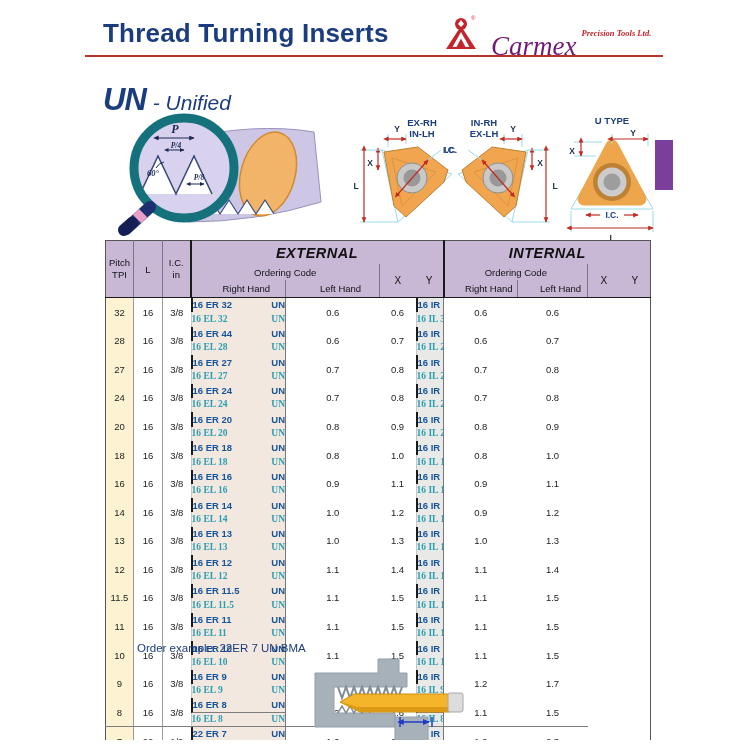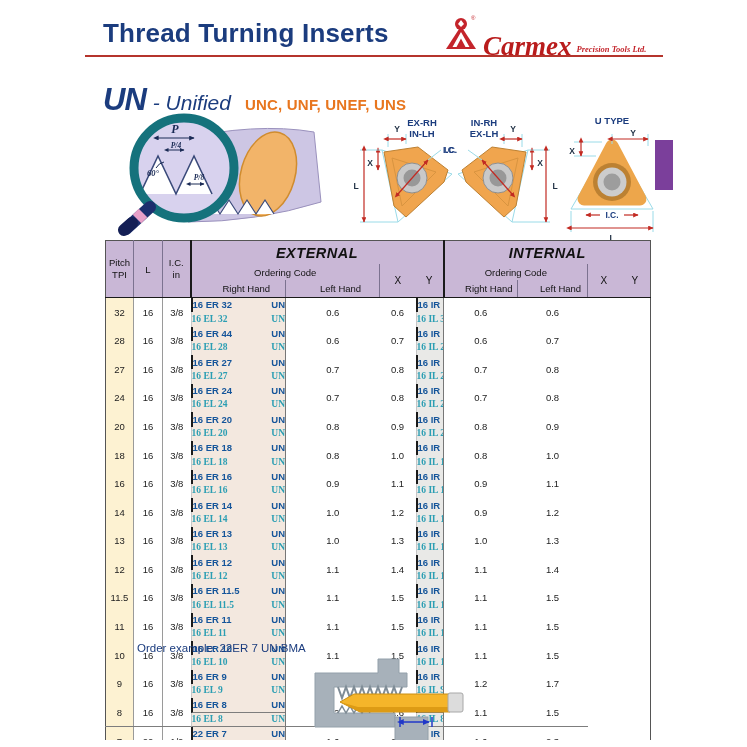--- a/index.html
+++ b/index.html
@@ -1,24 +1,24 @@
 <!DOCTYPE html>
 <html><head>
 <meta charset="utf-8">
 <style>
   html,body{margin:0;padding:0;background:#fff;}
   .page{position:relative;width:747px;height:740px;background:#fff;overflow:hidden;
         font-family:"Liberation Sans",sans-serif;}
   
   .title{position:absolute;left:103px;top:18px;font-size:26px;font-weight:bold;color:#1b3c7e;letter-spacing:0.2px;}
   .logo{position:absolute;left:443px;top:14px;display:flex;align-items:flex-end;}
-  .logo-word{font-family:"Liberation Serif",serif;font-style:italic;font-weight:bold;
-             font-size:27px;color:#b91c1c;line-height:0.9;margin-left:4px;}
+  .logo-word{font-family:"Liberation Serif",serif;font-style:italic;font-weight:normal;
+             font-size:27px;color:#701a75;line-height:0.9;margin-left:12px;}
   .logo-sub{font-family:"Liberation Serif",serif;font-style:italic;font-weight:bold;
-            font-size:8.5px;color:#c4242b;margin-left:5px;margin-bottom:4px;white-space:nowrap;}
+            font-size:8.5px;color:#c4242b;margin-left:5px;margin-bottom:20px;white-space:nowrap;}
   .red-rule{position:absolute;left:85px;top:55px;width:578px;height:2px;background:#b5342c;}
   
   .series{position:absolute;left:103px;top:82px;display:flex;align-items:baseline;color:#1b3c7e;}
   .series-un{font-size:31px;font-weight:bold;font-style:italic;letter-spacing:-1px;}
   .series-dash{font-size:21px;font-style:italic;margin-left:7px;}
   .series-sub{font-size:15px;font-weight:bold;color:#e8761e;margin-left:14px;letter-spacing:0.2px;}
   .svg-abs{position:absolute;}
   .purple-tab{position:absolute;left:655px;top:140px;width:18px;height:50px;background:#7b3f9b;}
   
   .spec-table{position:absolute;left:105px;top:240px;width:545px;border-collapse:collapse;
@@ -78,21 +78,20 @@
       </svg>
     </span>
     <span class="logo-word">Carmex</span>
     <span class="logo-sub">Precision Tools Ltd.</span>
   </div>
   <div class="red-rule"></div>
 
   <div class="series">
     <span class="series-un">UN</span>
     <span class="series-dash">- Unified</span>
-    <span class="series-sub">UNC, UNF, UNEF, UNS</span>
   </div>
 
   <svg class="svg-abs" style="left:106px;top:110px;" width="235" height="128" viewBox="0 0 235 128">
     <defs>
       <marker id="mpE" markerWidth="5" markerHeight="5" refX="4" refY="2" orient="auto">
           <path d="M0,0L4.5,2L0,4Z" fill="#1a2a55"></path>
         </marker>
       <marker id="mpS" markerWidth="5" markerHeight="5" refX="0.5" refY="2" orient="auto-start-reverse">
           <path d="M0,0L4.5,2L0,4Z" fill="#1a2a55"></path>
         </marker>

